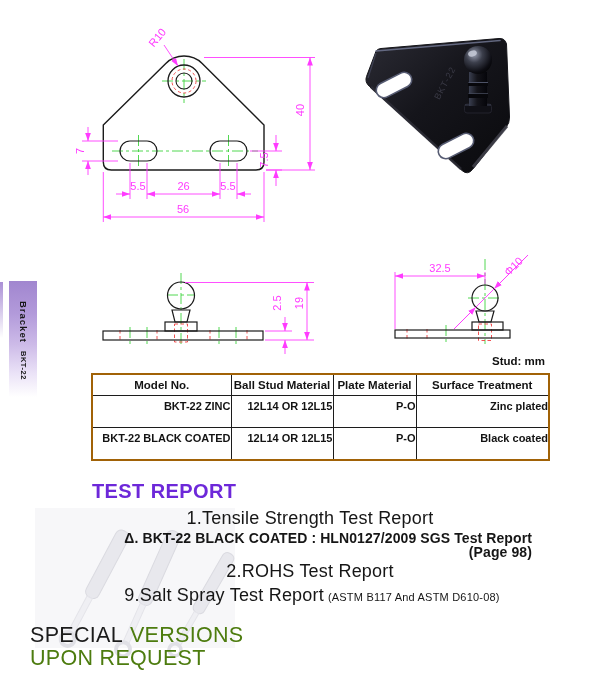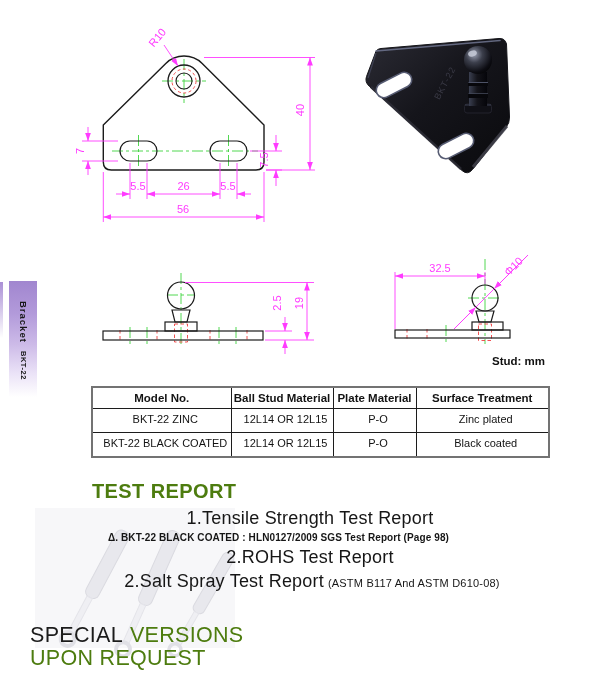--- a/index.html
+++ b/index.html
@@ -16,35 +16,35 @@
   .side-tab span{writing-mode:vertical-rl;color:#171717;line-height:1;}
   .tab-cat{font-size:9.5px;font-weight:700;letter-spacing:1px;}
   .tab-model{font-size:7.5px;font-weight:700;margin-top:8px;letter-spacing:0.5px;}
 
   
   .unit-label{left:448px;top:355px;width:97px;text-align:right;
     font-size:11.5px;font-weight:700;color:#101010;}
 
   
   table.spec{position:absolute;left:91px;top:373px;width:457px;border-collapse:collapse;
-    table-layout:fixed;border:2px solid #737373;background:#fff;margin-top:13px;}
+    table-layout:fixed;border:2px solid #a16207;background:#fff;}
   .spec th,.spec td{border:1px solid #1c1c1c;font-size:11px;color:#131313;
     white-space:nowrap;overflow:hidden;}
   .spec th{font-weight:700;text-align:center;height:20px;padding:0;font-size:11.5px;}
-  .spec td{font-weight:400;text-align:center;height:19px;padding:0 0 4px 7px;}
+  .spec td{font-weight:700;text-align:right;height:19px;padding:0 0 12px 7px;}
   .c1{width:139px;} .c2{width:102px;} .c3{width:83px;} .c4{width:133px;}
 
   
   .report{left:92px;top:481px;width:440px;}
-  .report-title{font-size:20px;font-weight:700;color:#4d7c0f;letter-spacing:0.4px;
+  .report-title{font-size:20px;font-weight:700;color:#6d28d9;letter-spacing:0.4px;
     line-height:21px;margin:0 0 5px 0;}
   .tr-head{font-size:18px;font-weight:400;color:#161616;line-height:22px;letter-spacing:0.2px;text-align:center;}
   .tr-suffix{font-size:11px;font-weight:400;margin-left:4px;}
-  .tr-detail{font-size:10px;font-weight:700;color:#161616;line-height:14px;
-    letter-spacing:0.1px;margin:0 0 1px 16px;}
+  .tr-detail{font-size:14px;font-weight:700;color:#161616;line-height:14px;
+    letter-spacing:0.1px;margin:0 0 1px 16px;text-align:right;}
 
   
   .footer{left:30px;top:624px;font-size:21.5px;font-weight:400;line-height:23px;letter-spacing:0.3px;}
   .fw-black{color:#1b1b1b;text-align:right;}
   .fw-orange{color:#4d7c0f;}
   .sp{margin-left:7px;}
 
   .dimtxt{font-size:11px;fill:#ff3bff;font-family:"Liberation Sans",sans-serif;}
   .engrave{font-size:9px;fill:#3a3a46;letter-spacing:1px;font-family:"Liberation Sans",sans-serif;}
 </style>
@@ -296,21 +296,21 @@
   </svg>
 
   <div class="abs report">
     <div class="report-title">TEST REPORT</div>
 
     <div class="tr-head"><span>1.Tensile Strength Test Report</span><span class="tr-suffix"></span></div>
     <div class="tr-detail">Δ. BKT-22 BLACK COATED : HLN0127/2009 SGS Test Report  (Page 98)</div>
 
     <div class="tr-head"><span>2.ROHS Test Report</span><span class="tr-suffix"></span></div>
 
-    <div class="tr-head"><span>2.Salt Spray Test Report</span><span class="tr-suffix">(ASTM B117 And ASTM D610-08)</span></div>
+    <div class="tr-head"><span>9.Salt Spray Test Report</span><span class="tr-suffix">(ASTM B117 And ASTM D610-08)</span></div>
   </div>
 
   <div class="abs footer">
     <div><span class="fw-black">SPECIAL</span><span class="fw-orange sp">VERSIONS</span></div>
     <div class="fw-orange">UPON REQUEST</div>
   </div>
 
 </div>
 
 </body></html>

